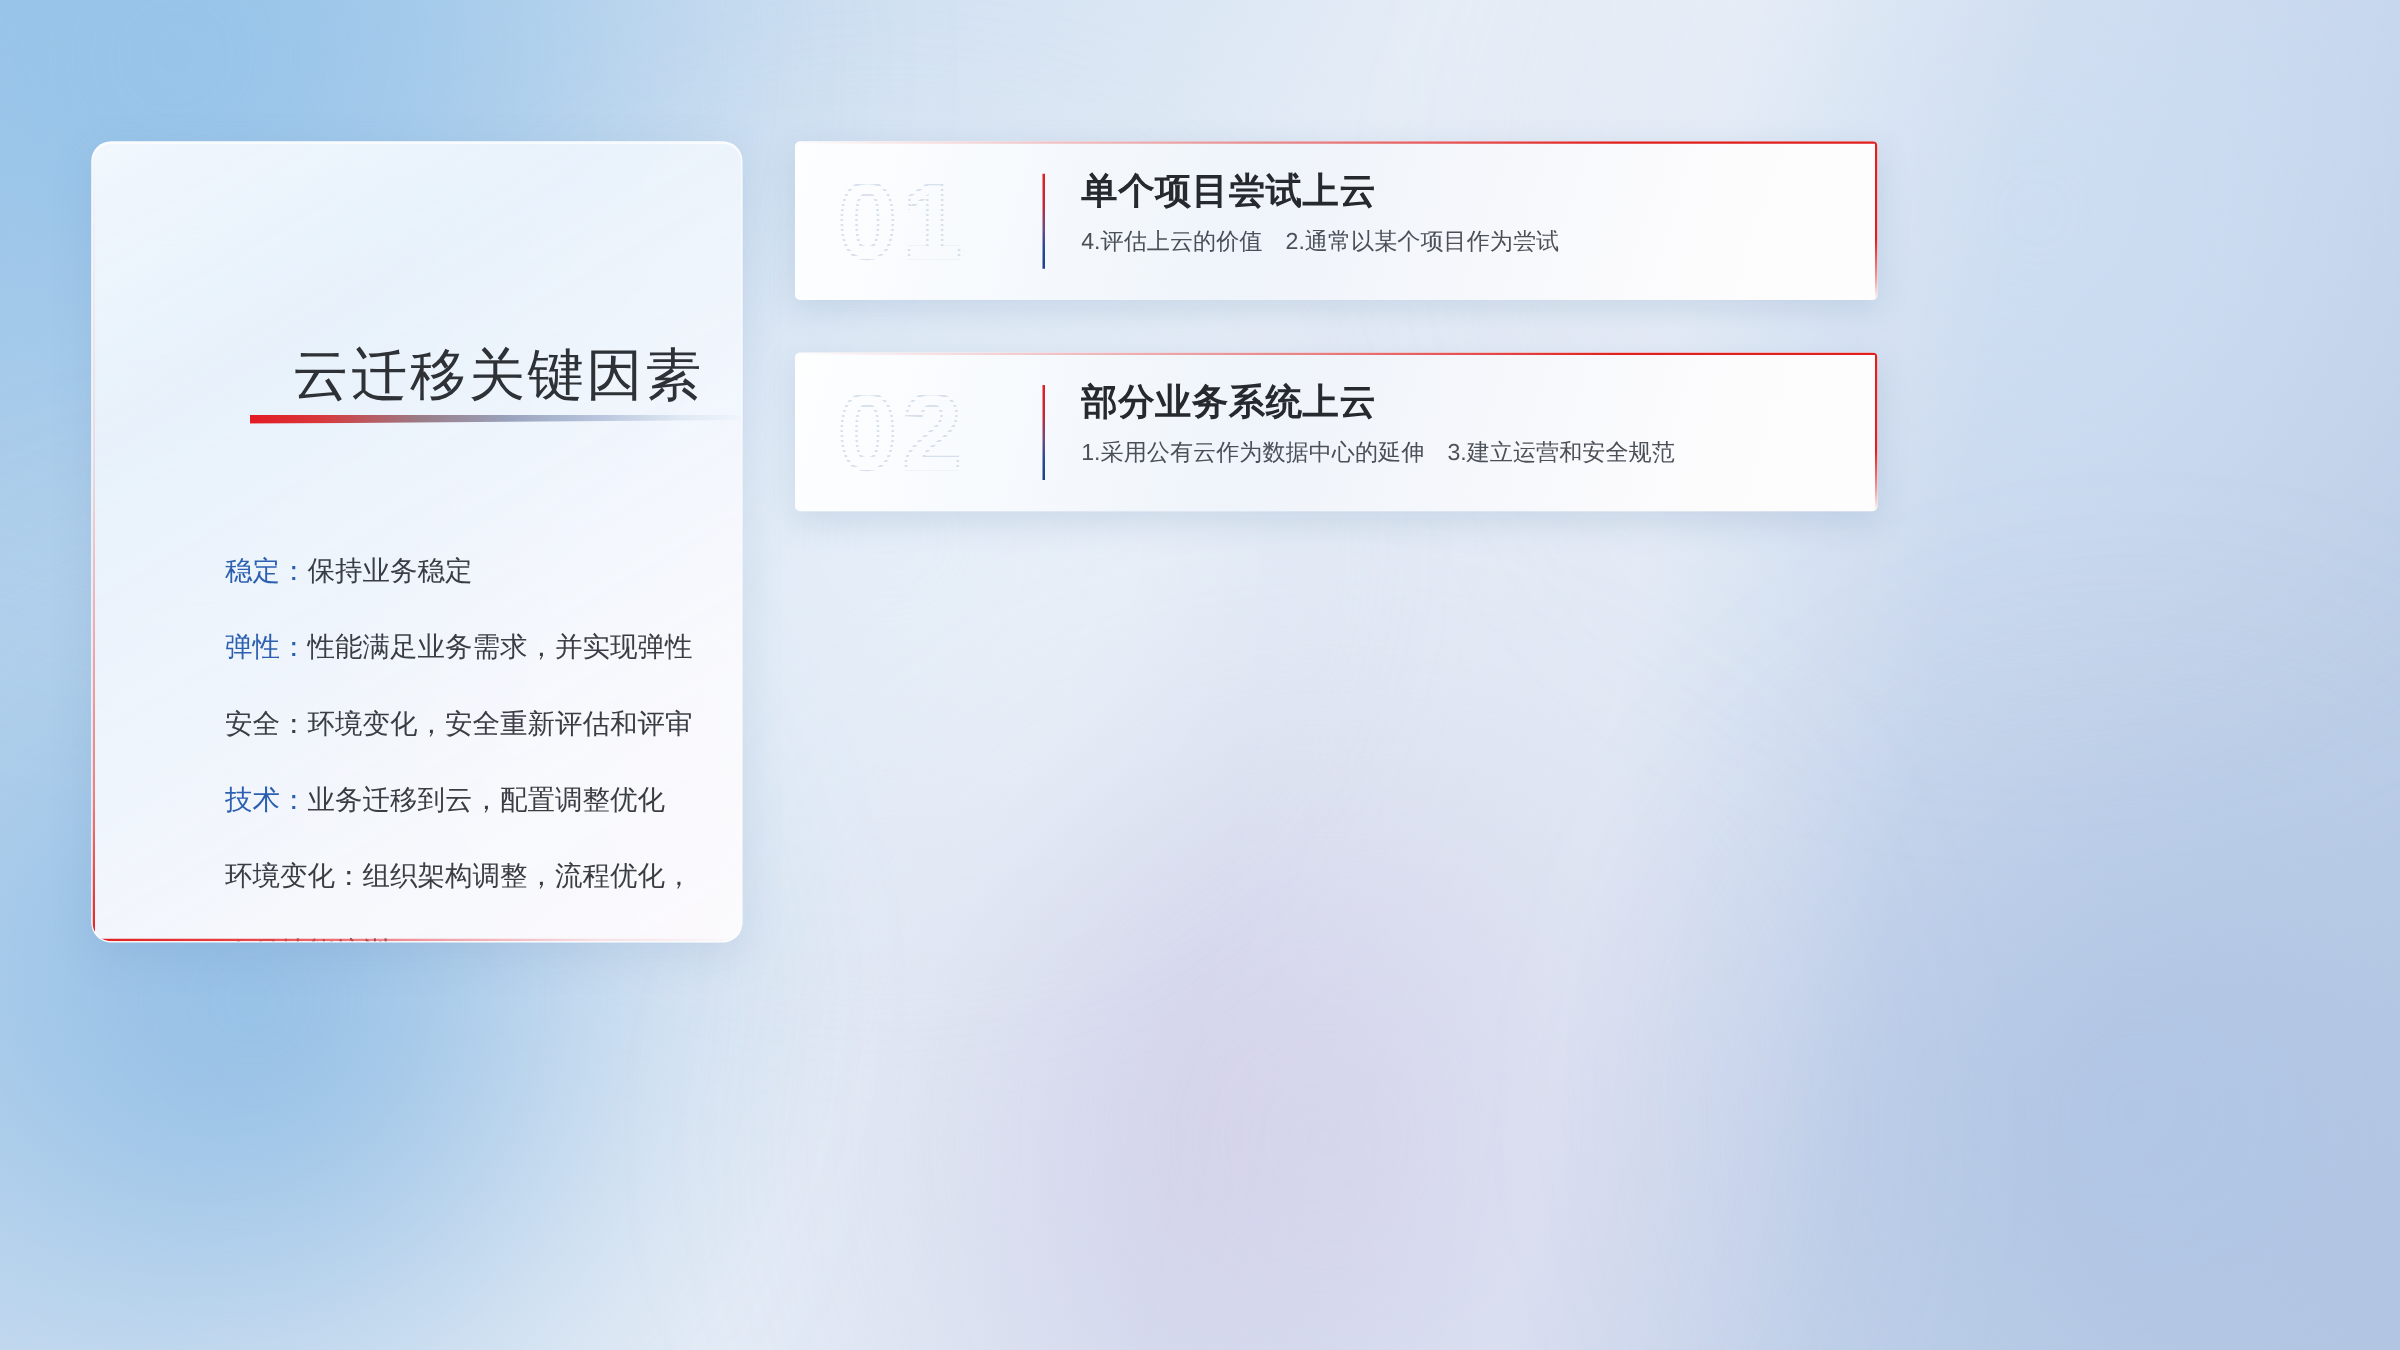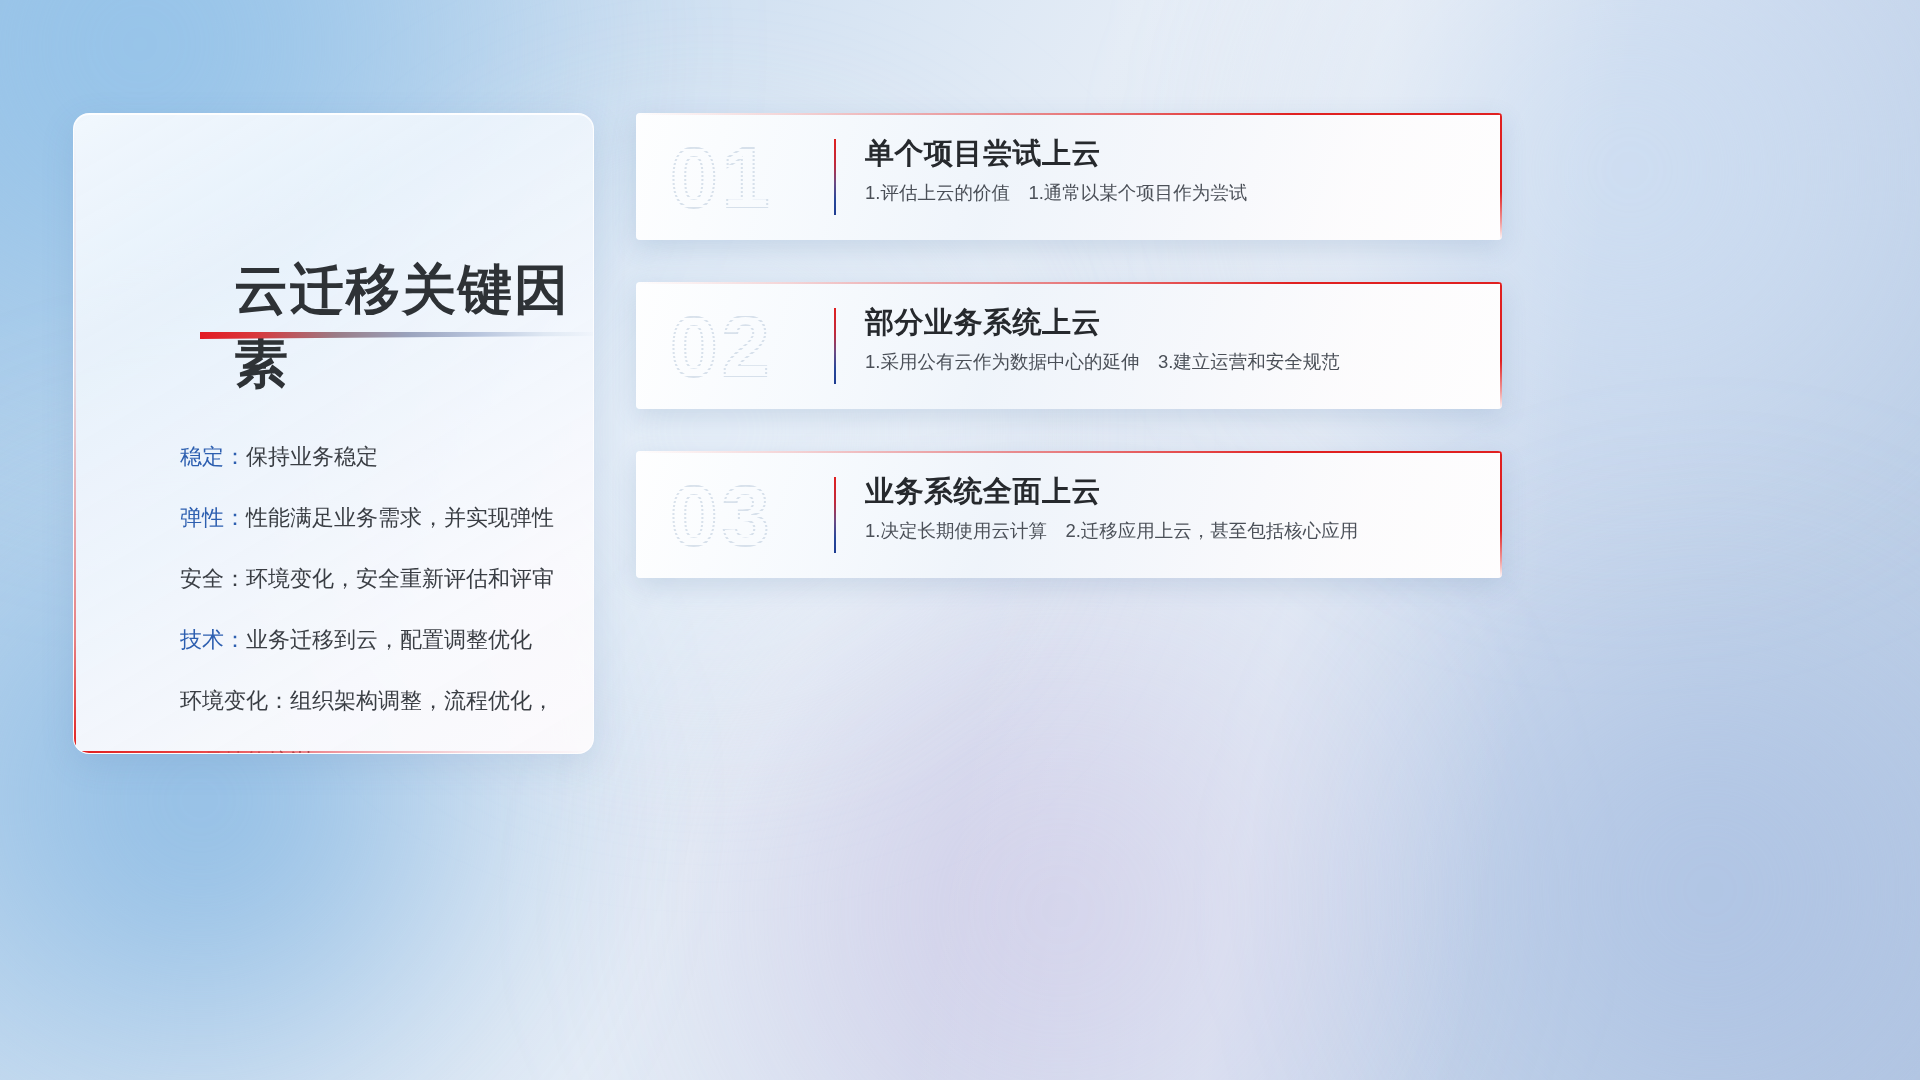--- a/index.html
+++ b/index.html
@@ -60,22 +60,22 @@
   #left-panel::after{
     content:""; position:absolute; left:0; right:0; bottom:0; height:2px;
     background:linear-gradient(90deg,#e02020 0%, #e84040 22%, rgba(232,80,90,.55) 52%, rgba(232,110,120,.18) 78%, rgba(232,110,120,0) 100%);
   }
   #left-panel::before{
     content:""; position:absolute; left:0; top:0; bottom:0; width:2px;
     background:linear-gradient(180deg, rgba(224,32,32,0) 0%, rgba(224,32,32,.10) 40%, rgba(224,32,32,.55) 82%, #e02020 100%);
   }
 
   .panel-title{
-    position:absolute; left:160px; top:140px;
-    font-size:54px; font-weight:700; letter-spacing:2px;
+    position:absolute; left:160px; top:156px;
+    font-size:45px; font-weight:400; letter-spacing:2px;
     color:#2e3236;
   }
   .title-rule{
     position:absolute; left:126px; top:218px; width:400px; height:7px;
     background:linear-gradient(90deg,#e31b23 0%, #d8383c 14%, #9a7c87 34%, #9aa3bd 52%, #b9c6de 70%, #dfe8f3 86%, rgba(223,232,243,0) 100%);
     clip-path:polygon(0 0, 100% 0, 100% 55%, 0 100%);
   }
 
   .factor-list{ position:absolute; left:106px; top:312px; width:470px; }
   .factor-row{
@@ -158,32 +158,24 @@
       <div class="factor-row"><span>人员技能培训</span></div>
     </div>
 </div>
 
 <div id="cards">
     <div class="card">
       <div class="card-num">01</div>
       <div class="card-divider"></div>
       <div class="card-body">
         <div class="card-title">单个项目尝试上云</div>
-        <div class="card-desc">1.评估上云的价值　1.通常以某个项目作为尝试</div>
+        <div class="card-desc">4.评估上云的价值　2.通常以某个项目作为尝试</div>
       </div>
     </div>
     <div class="card">
       <div class="card-num">02</div>
       <div class="card-divider"></div>
       <div class="card-body">
         <div class="card-title">部分业务系统上云</div>
         <div class="card-desc">1.采用公有云作为数据中心的延伸　3.建立运营和安全规范</div>
       </div>
     </div>
-    <div class="card">
-      <div class="card-num">03</div>
-      <div class="card-divider"></div>
-      <div class="card-body">
-        <div class="card-title">业务系统全面上云</div>
-        <div class="card-desc">1.决定长期使用云计算　2.迁移应用上云，甚至包括核心应用</div>
-      </div>
-    </div>
   </div>
 
 </body></html>

